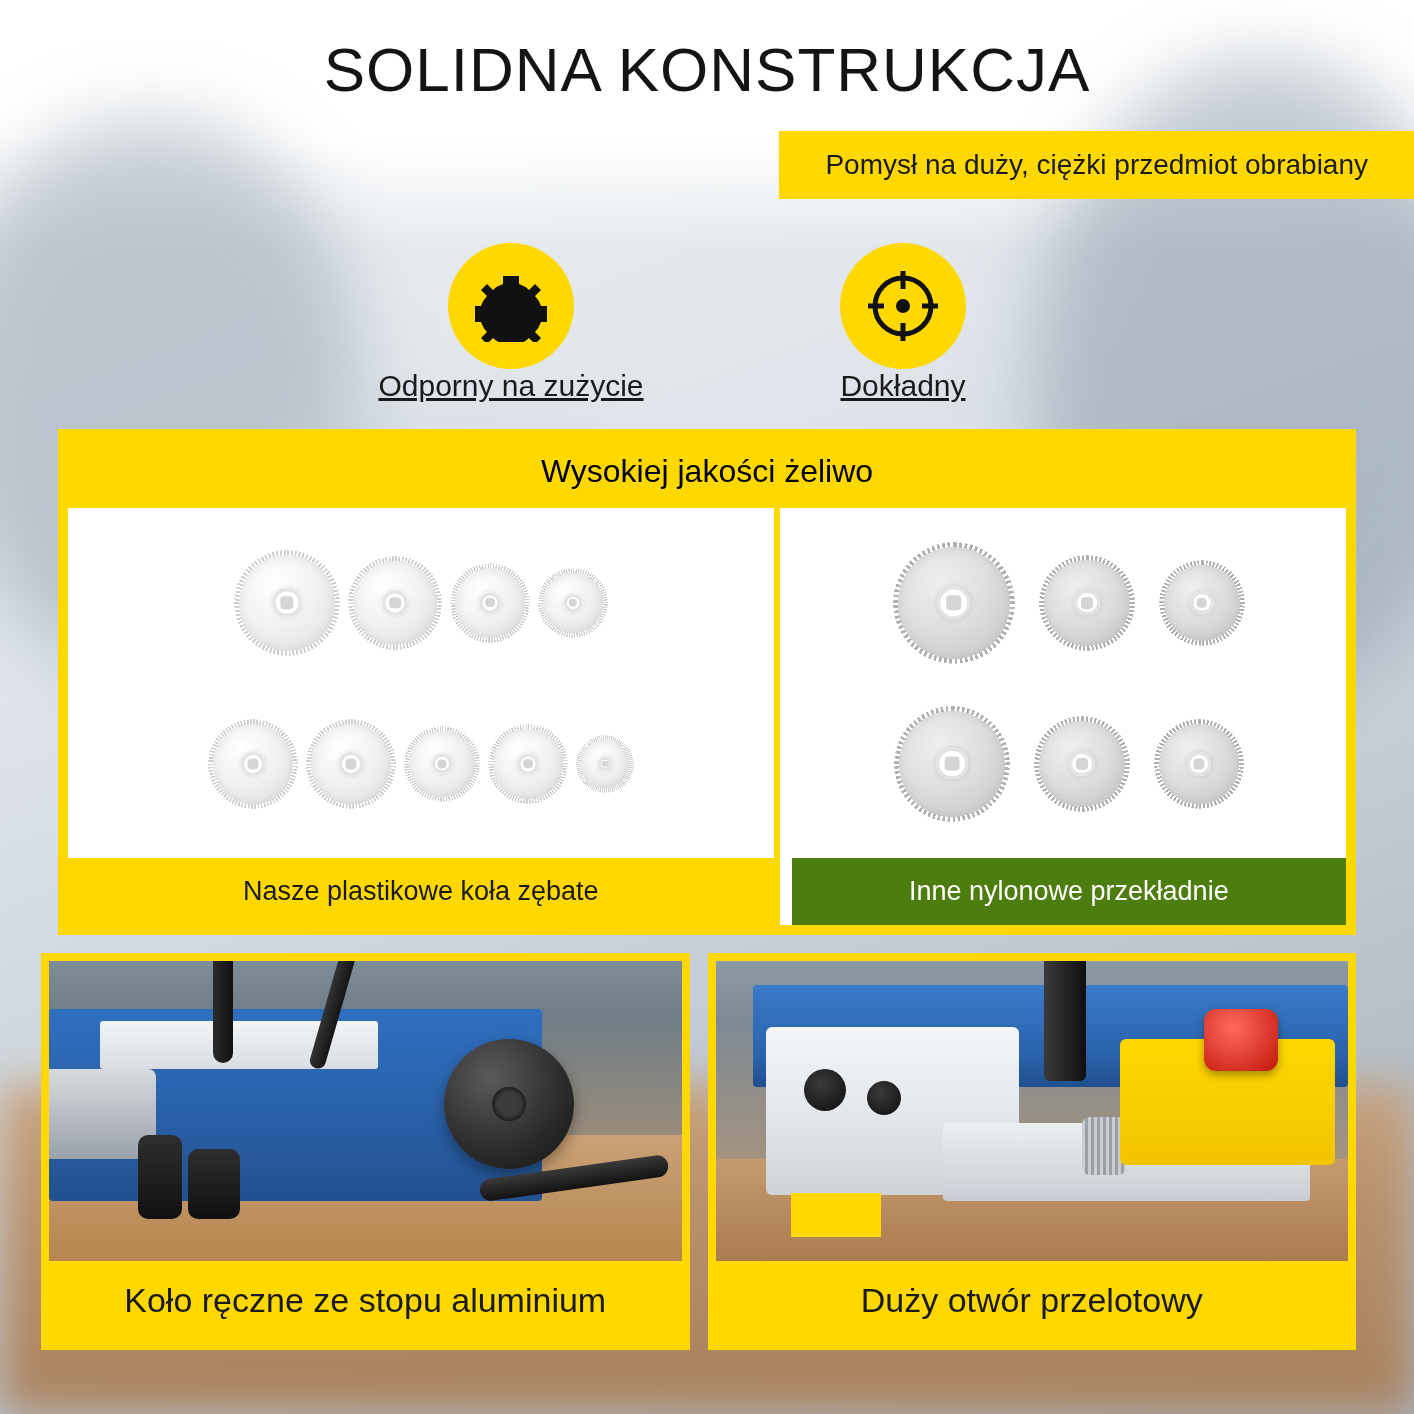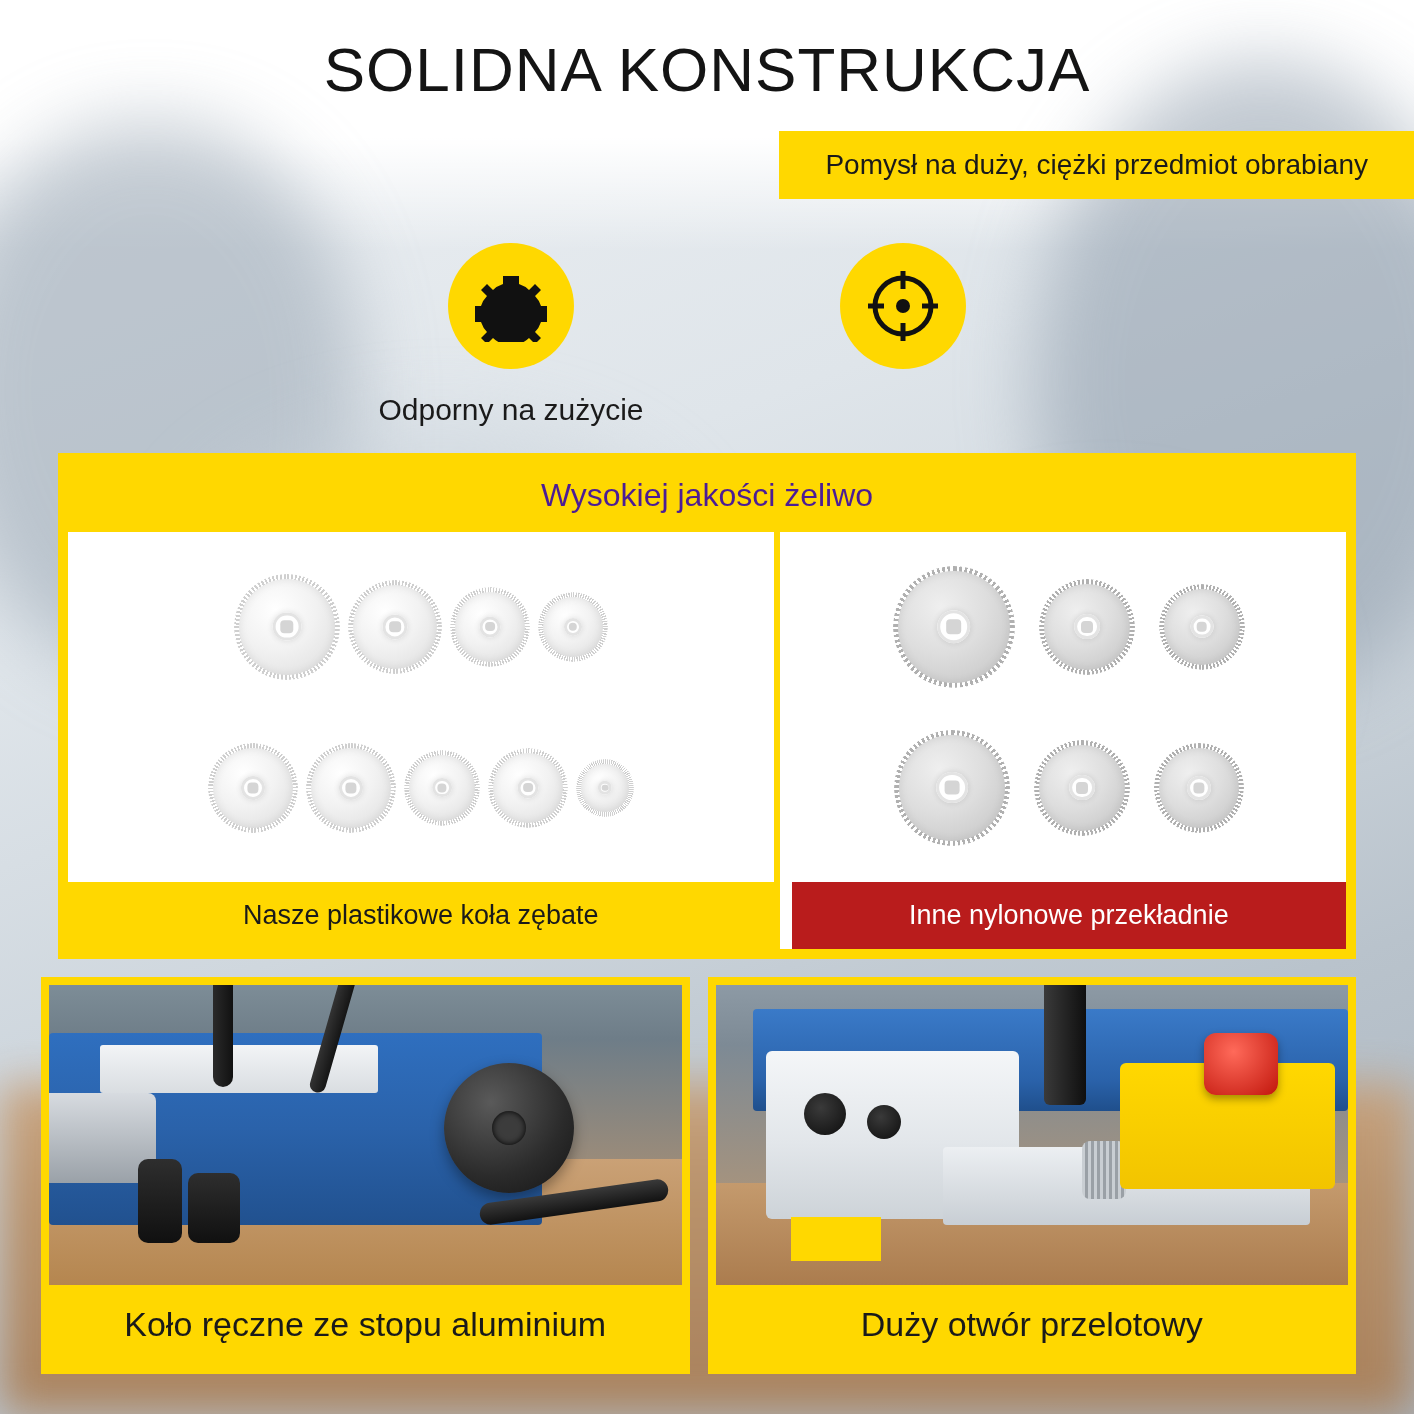--- a/index.html
+++ b/index.html
@@ -85,35 +85,35 @@
     width: 126px;
     height: 126px;
     border-radius: 50%;
     background: #ffd800;
     margin: 0 auto;
     display: flex;
     align-items: center;
     justify-content: center;
   }
   .feature .flabel {
-    margin-top: 24px;
     font-size: 30px;
     color: #1a1a1a;
+    text-decoration: underline;
   }
 
   
   .cast-block {
     margin: 26px 58px 0 58px;
     border: 10px solid #ffd800;
     background: #ffd800;
   }
   .cast-header {
     text-align: center;
     font-size: 32px;
-    color: #4c1d95;
+    color: #000000;
     padding: 14px 0 18px 0;
     background: #ffd800;
   }
   .cast-body {
     display: flex;
     background: #ffffff;
     gap: 12px;
   }
   .cast-col { position: relative; }
   .cast-col.left  { width: 56%; border-right: 6px solid #ffd800; }
@@ -174,21 +174,21 @@
     background: #d5d5d5;
   }
 
   .cap {
     font-size: 27px;
     color: #1a1a1a;
     text-align: center;
     padding: 18px 0;
   }
   .cap.yellow { background: #ffd800; }
-  .cap.grey   { background: #b91c1c; color: #ffffff; }
+  .cap.grey   { background: #4d7c0f; color: #ffffff; }
 
   
   .photos {
     display: flex;
     gap: 18px;
     margin: 18px 58px 0 41px;
   }
   .photo-card {
     flex: 1;
     border: 8px solid #ffd800;
@@ -344,20 +344,21 @@
         <div class="badge">
           <svg width="74" height="74" viewBox="0 0 74 74">
             <circle cx="37" cy="37" r="28" fill="none" stroke="#111111" stroke-width="5"></circle>
             <circle cx="37" cy="37" r="7" fill="#111111"></circle>
             <line x1="37" y1="2" x2="37" y2="20" stroke="#111111" stroke-width="5"></line>
             <line x1="37" y1="54" x2="37" y2="72" stroke="#111111" stroke-width="5"></line>
             <line x1="2" y1="37" x2="18" y2="37" stroke="#111111" stroke-width="5"></line>
             <line x1="56" y1="37" x2="72" y2="37" stroke="#111111" stroke-width="5"></line>
           </svg>
         </div>
+        <div class="flabel">Dokładny</div>
       </div>
 
 
     </div>
 
     <div class="cast-block">
       <div class="cast-header">Wysokiej jakości żeliwo</div>
 
       <div class="cast-body">
 

